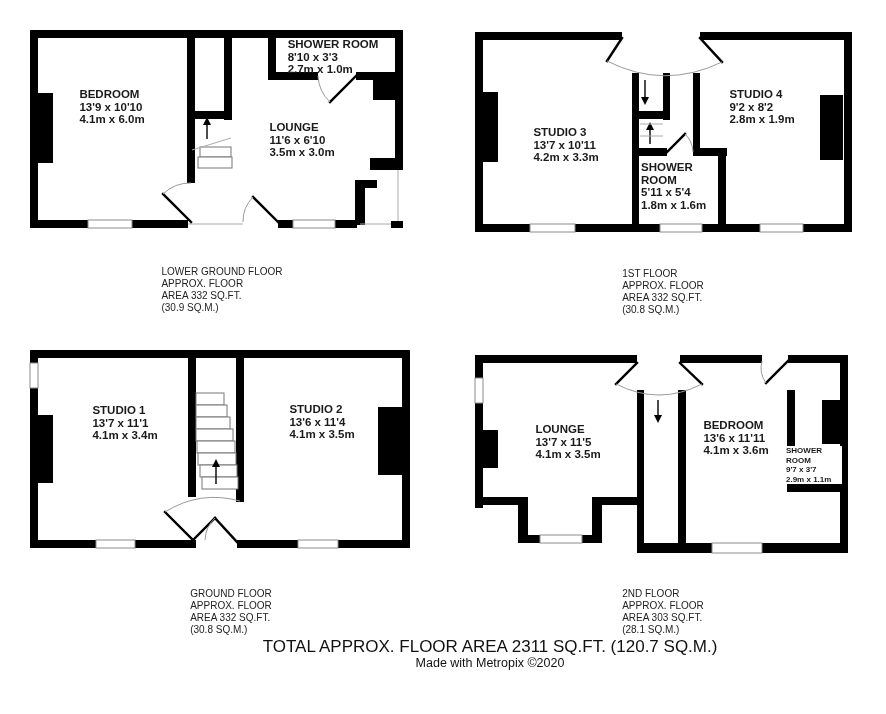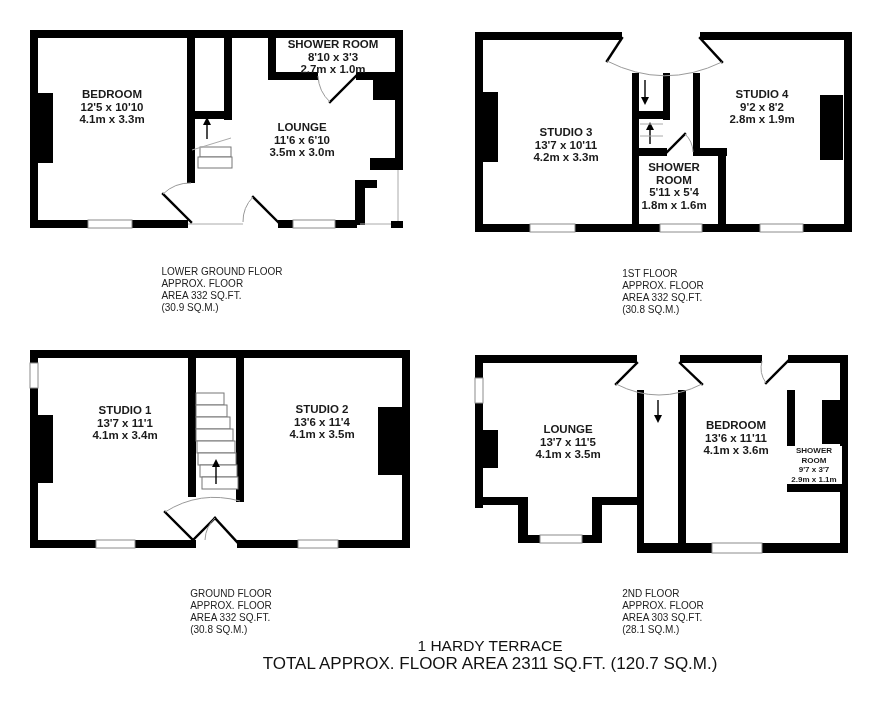--- a/index.html
+++ b/index.html
@@ -7,21 +7,21 @@
           font-family:"Liberation Sans",sans-serif;}
   #plan-svg{position:absolute;left:0;top:0;}
   .wall{fill:#000;}
   .win{fill:#fff;stroke:#8c8c8c;stroke-width:1;}
   .tread{fill:#fff;stroke:#777;stroke-width:1;}
   .leaf{stroke:#000;stroke-width:2.4;fill:none;stroke-linecap:square;}
   .arc{stroke:#9a9a9a;stroke-width:1;fill:none;}
   .thin{stroke:#aaa;stroke-width:1;}
   .arrow{stroke:#000;stroke-width:1.4;fill:none;}
   .ahead{fill:#000;}
-  .room-label{position:absolute;transform:translateX(-50%);text-align:center;
+  .room-label{position:absolute;transform:translateX(-50%);
     font-weight:bold;font-size:11.5px;line-height:12.5px;color:#1a1a1a;white-space:nowrap;}
   .room-label span{display:block;}
   .room-label.wrap{white-space:normal;background:#fff;}
   .room-label.small{font-size:8px;line-height:9.5px;}
   .caption{position:absolute;transform:translateX(-50%);text-align:left;
     font-size:10px;line-height:12px;color:#222;white-space:nowrap;}
   .caption span{display:block;}
   .footer{position:absolute;left:94px;top:637px;width:792px;text-align:center;color:#111;}
   .footer .l1{font-size:15.5px;line-height:17px;}
   .footer .l2{font-size:17px;line-height:19px;}
@@ -198,22 +198,22 @@
       </g>
       <g>
         <line class="arrow" x1="658" y1="400" x2="658" y2="415"></line>
         <polygon class="ahead" points="654,415 662,415 658,423"></polygon>
       </g>
     </g>
   </svg>
 
   <div class="room-label" style="left:112px;top:88px;">
     <span>BEDROOM</span>
-    <span>12'5 x 10'10</span>
-    <span>4.1m x 3.3m</span>
+    <span>13'9 x 10'10</span>
+    <span>4.1m x 6.0m</span>
   </div>
   <div class="room-label" style="left:333px;top:38px;">
     <span>SHOWER ROOM</span>
     <span>8'10 x 3'3</span>
     <span>2.7m x 1.0m</span>
   </div>
   <div class="room-label" style="left:302px;top:121px;">
     <span>LOUNGE</span>
     <span>11'6 x 6'10</span>
     <span>3.5m x 3.0m</span>
@@ -281,17 +281,17 @@
     <span>(30.8 SQ.M.)</span>
   </div>
   <div class="caption" style="left:663px;top:588px;">
     <span>2ND FLOOR</span>
     <span>APPROX. FLOOR</span>
     <span>AREA 303 SQ.FT.</span>
     <span>(28.1 SQ.M.)</span>
   </div>
 
   <div class="footer">
-    <div class="l1">1 HARDY TERRACE</div>
     <div class="l2">TOTAL APPROX. FLOOR AREA 2311 SQ.FT. (120.7 SQ.M.)</div>
+    <div class="l4">Made with Metropix ©2020</div>
   </div>
 
 </div>
 
 </body></html>

